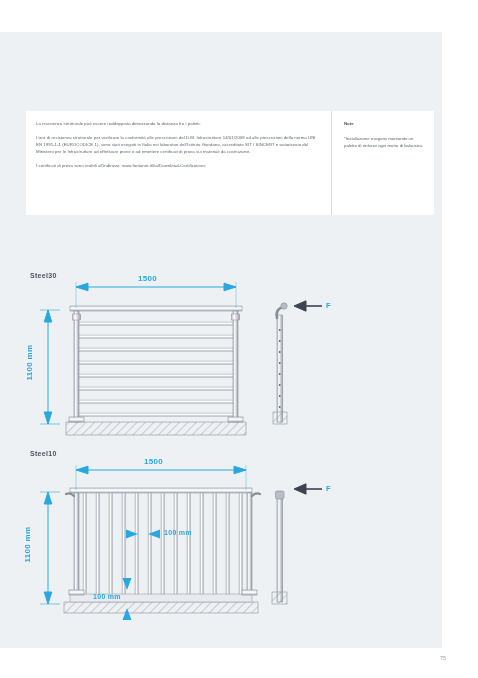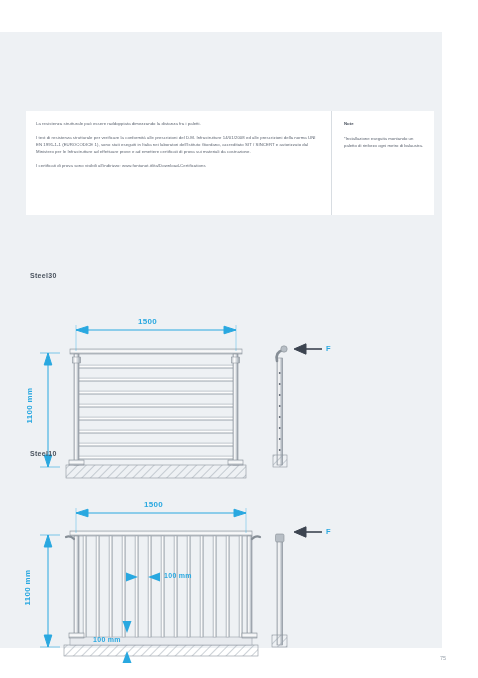--- a/index.html
+++ b/index.html
@@ -21,21 +21,21 @@
   #notecol .note-title{font-weight:bold;color:#4a525e;margin:0 0 8px 0;}
   #notecol p{margin:0;}
 
   
   .sect-title{position:absolute;font-size:7px;font-weight:bold;color:#4b545f;
               letter-spacing:.3px;}
   #t-steel30{left:30px;top:272px;}
   #t-steel10{left:30px;top:450px;}
 
   
-  .draw{position:absolute;margin-top:43px;}
+  .draw{position:absolute;}
   #d30{left:26px;top:278px;width:400px;height:160px;}
   #d10{left:26px;top:456px;width:400px;height:172px;}
 
   .dim-txt{position:absolute;color:#29a8e0;font-size:8px;font-weight:bold;
            letter-spacing:.3px;white-space:nowrap;}
   .dim-txt.sm{font-size:7px;}
   .f-lbl{position:absolute;color:#29a8e0;font-size:7.5px;font-weight:bold;}
 
   svg{display:block;overflow:visible;}
 

